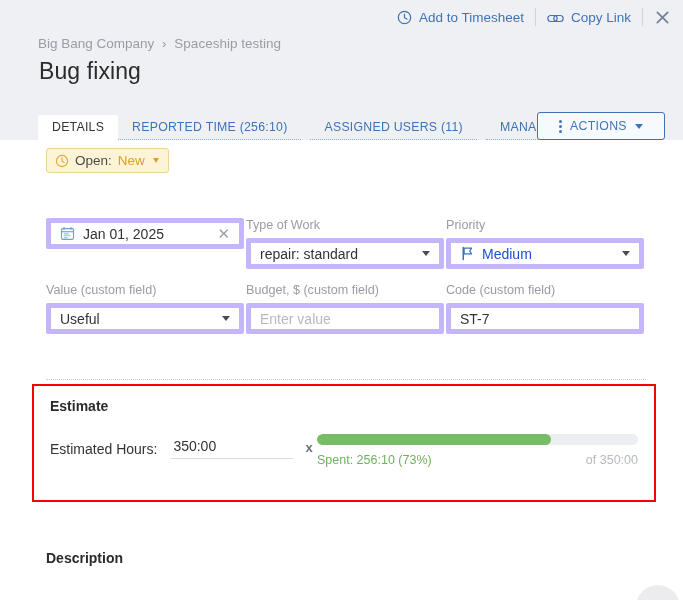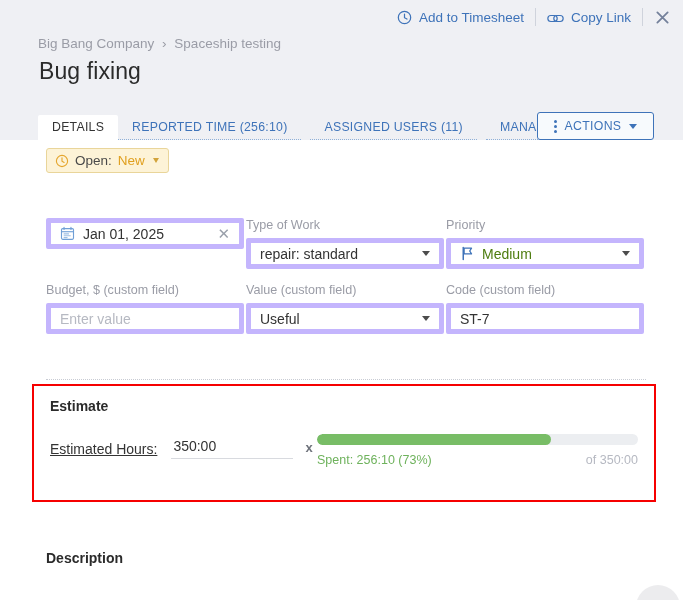--- a/index.html
+++ b/index.html
@@ -100,21 +100,21 @@
   .tab.inactive {
     color: #3e73b9;
     border-bottom: 1px dotted #8fb0d8;
     padding-bottom: 0;
     margin-right: 9px;
   }
 
   .actions-btn {
     position: absolute;
     left: 537px; top: 112px;
-    width: 117px; height: 28px;
+    width: 128px; height: 28px;
     border: 1px solid #3e73b9;
     border-radius: 3px;
     background: #f7fafd;
     display: flex;
     align-items: center;
     justify-content: center;
     gap: 8px;
     color: #3e73b9;
     font-size: 12.3px;
     letter-spacing: 0.3px;
@@ -185,21 +185,21 @@
     display: flex;
     align-items: center;
     padding: 0 9px;
     font-size: 14px;
     color: #333;
     cursor: pointer;
     position: relative;
   }
   .ctrl .txt { flex: 1; white-space: nowrap; overflow: hidden; }
   .ctrl .txt.placeholder { color: #b6b9c2; }
-  .ctrl .txt.link { color: #4d7c0f; }
+  .ctrl .txt.link { color: #1d4ed8; }
   .ctrl .lead-icon { margin-right: 8px; display: inline-flex; }
   .clear-x {
     color: #9aa0ab;
     font-size: 15px;
     line-height: 1;
     cursor: pointer;
     padding-left: 6px;
   }
   .caret-sel {
     width: 0; height: 0;
@@ -237,21 +237,20 @@
     position: absolute;
     left: 16px; top: 52px;
     display: flex;
     align-items: center;
   }
   .est-hours-label {
     font-size: 14px;
     color: #333;
     margin-right: 14px;
     white-space: nowrap;
-    text-decoration: underline;
   }
   .est-hours-input {
     width: 122px;
     border: none;
     border-bottom: 1px solid #d8dadf;
     font-size: 14px;
     color: #333;
     font-family: "Liberation Sans", sans-serif;
     padding: 0 0 4px 2px;
     outline: none;
@@ -423,31 +422,31 @@
           <span class="txt link">Medium</span>
           <span class="caret-sel"></span>
         </div>
       </div>
 
     </div>
 
     <div class="form-row">
 
       <div class="field">
-        <div class="field-label">Budget, $ (custom field)</div>
-        <div class="ctrl">
-          <span class="txt placeholder">Enter value</span>
-        </div>
-      </div>
-
-      <div class="field">
         <div class="field-label">Value (custom field)</div>
         <div class="ctrl">
           <span class="txt">Useful</span>
           <span class="caret-sel"></span>
+        </div>
+      </div>
+
+      <div class="field">
+        <div class="field-label">Budget, $ (custom field)</div>
+        <div class="ctrl">
+          <span class="txt placeholder">Enter value</span>
         </div>
       </div>
 
       <div class="field">
         <div class="field-label">Code (custom field)</div>
         <div class="ctrl">
           <span class="txt">ST-7</span>
         </div>
       </div>
 

